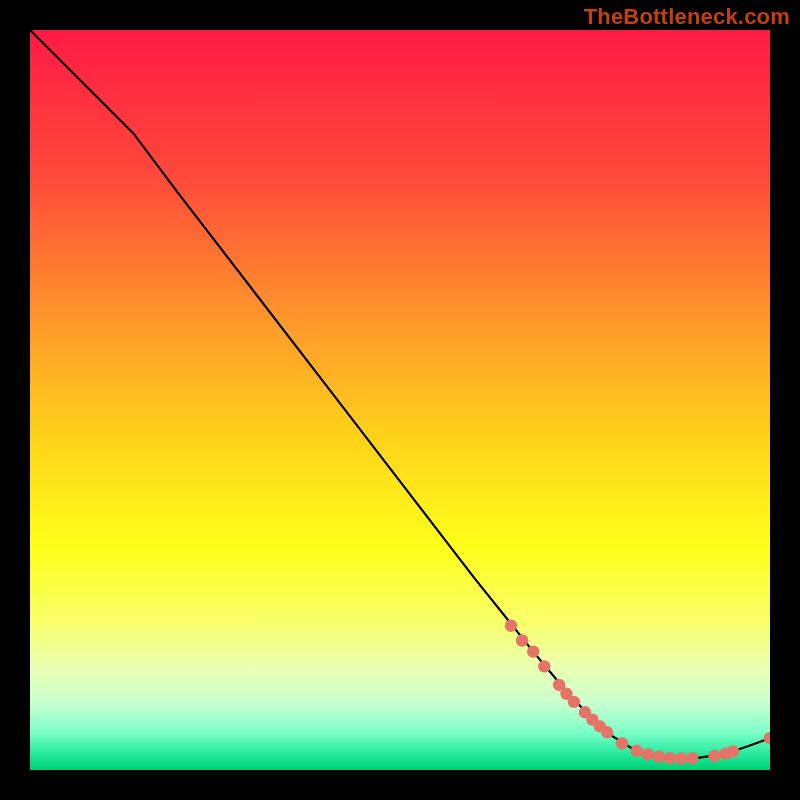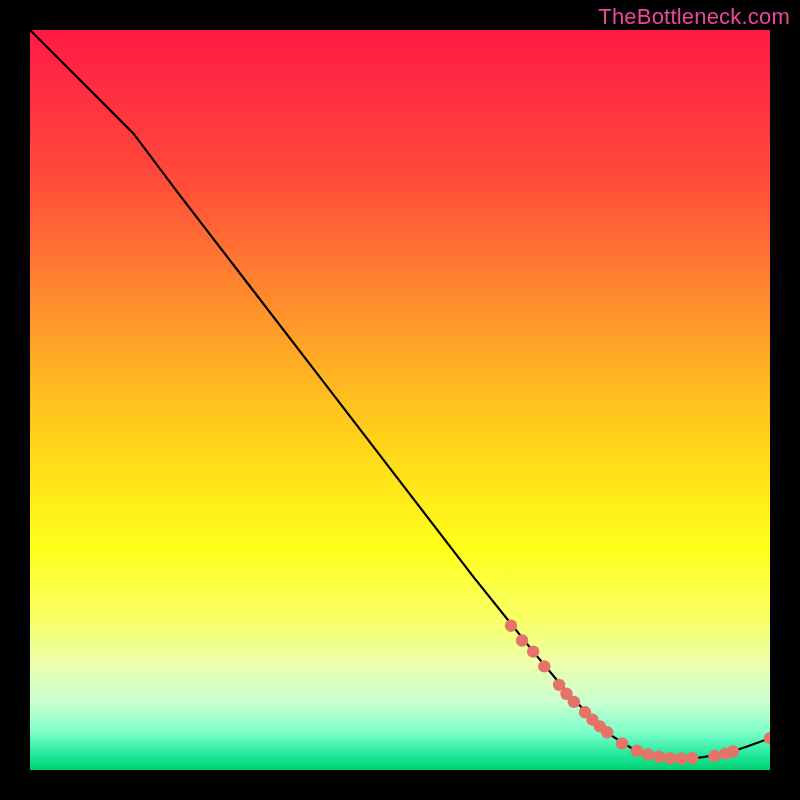--- a/index.html
+++ b/index.html
@@ -8,23 +8,23 @@
     height: 800px;
     background: #000;
     position: relative;
     font-family: Arial, sans-serif;
     overflow: hidden;
   }
   .watermark {
     position: absolute;
     top: 4px;
     right: 10px;
-    color: #ec4899;
+    color: #c2410c;
     font-size: 22px;
-    font-weight: 400;
+    font-weight: 700;
     z-index: 10;
     letter-spacing: 0.2px;
   }
   .plot-area {
     position: absolute;
     left: 30px;
     top: 30px;
     width: 740px;
     height: 740px;
   }

